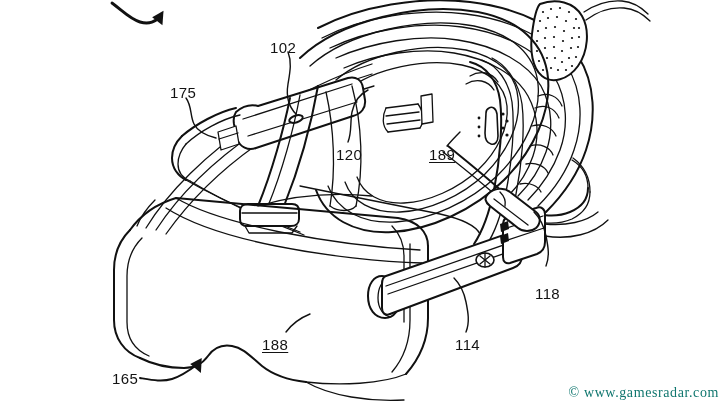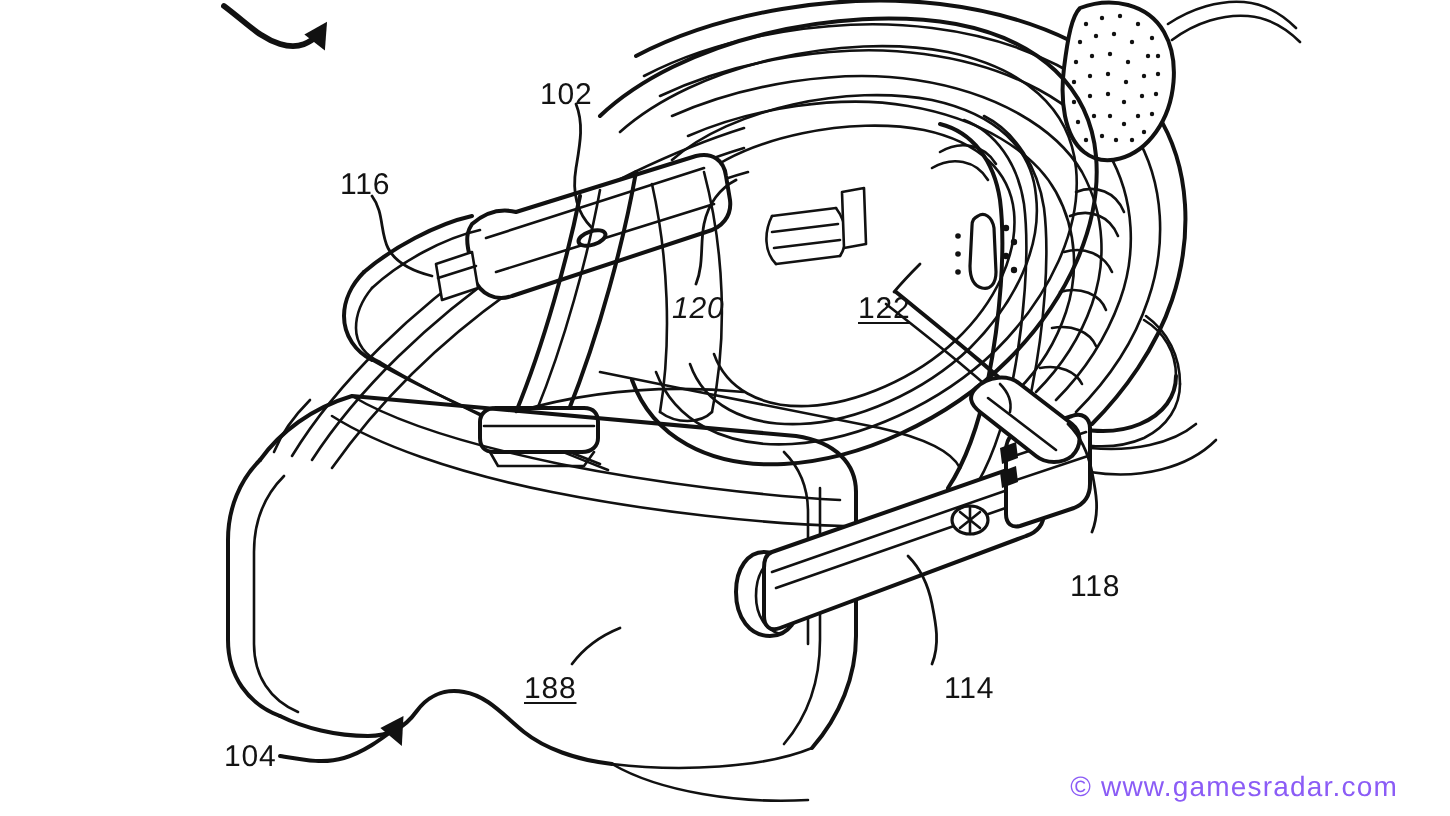--- a/index.html
+++ b/index.html
@@ -34,25 +34,25 @@
     white-space: nowrap;
     line-height: 1;
   }
   .ref-label.underlined {
     text-decoration: underline;
     text-underline-offset: 2px;
     text-decoration-thickness: 1.4px;
   }
   #watermark {
     position: absolute;
-    right: 26px;
+    right: 6px;
     bottom: 8px;
-    font-family: Liberation Sans, sans-serif;
+    font-family: Liberation Serif, serif;
     font-size: 14px;
-    color: #8b5cf6;
+    color: #0f766e;
     letter-spacing: 0.6px;
     white-space: nowrap;
     line-height: 1;
   }
   .ink {
     fill: none;
     stroke: #111111;
     stroke-linecap: round;
     stroke-linejoin: round;
   }
@@ -305,29 +305,29 @@
       <path class="leader" d="M286,332 C292,324 300,318 310,314"></path>
 
       <path class="ink w2" d="M140,378 C152,380 162,382 172,379 C182,376 190,370 198,364"></path>
       <path class="solidblk" d="M197,357 L206,369 L192,369 Z" transform="rotate(40 198,364)"></path>
     </g>
 
   </svg>
 
   <div class="ref-label" style="left:270px; top:40px;">102</div>
 
-  <div class="ref-label" style="left:170px; top:85px;">116</div>
-
-  <div class="ref-label" style="left:336px; top:147px;font-style:italic;">120</div>
-
-  <div class="ref-label underlined" style="left:429px; top:147px;">122</div>
+  <div class="ref-label" style="left:170px; top:85px;">175</div>
+
+  <div class="ref-label" style="left:336px; top:147px;">120</div>
+
+  <div class="ref-label underlined" style="left:429px; top:147px;">189</div>
 
   <div class="ref-label" style="left:535px; top:286px;">118</div>
 
-  <div class="ref-label" style="left:472px; top:337px;">114</div>
+  <div class="ref-label" style="left:455px; top:337px;">114</div>
 
   <div class="ref-label underlined" style="left:262px; top:337px;">188</div>
 
-  <div class="ref-label" style="left:112px; top:371px;">104</div>
+  <div class="ref-label" style="left:112px; top:371px;">165</div>
 
   <div id="watermark">© www.gamesradar.com</div>
 
 </div>
 
 </body></html>

